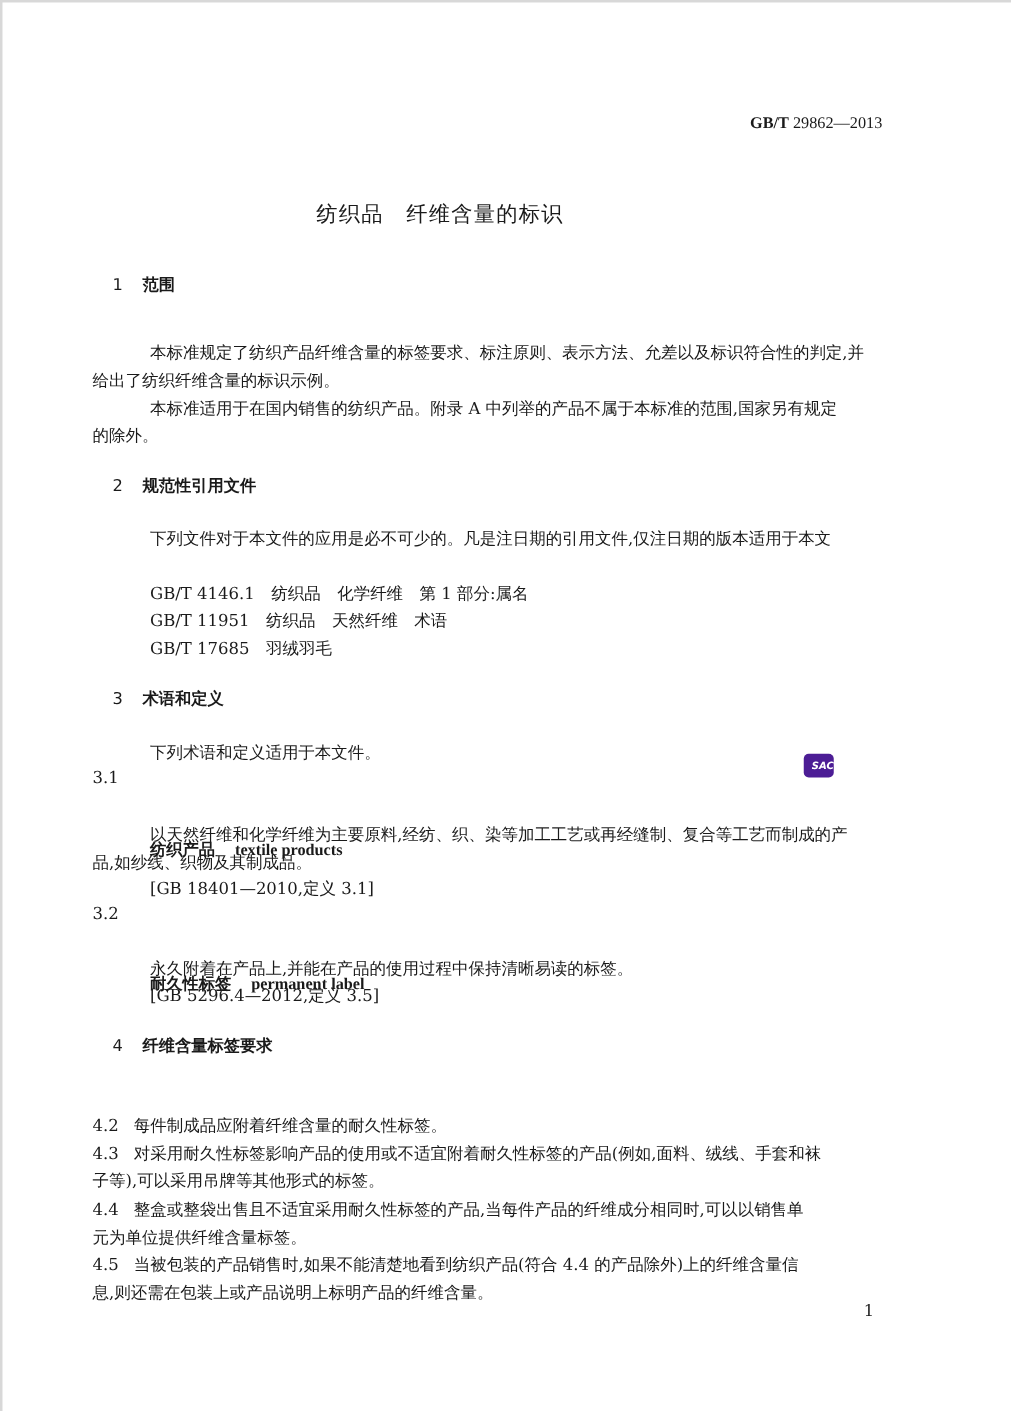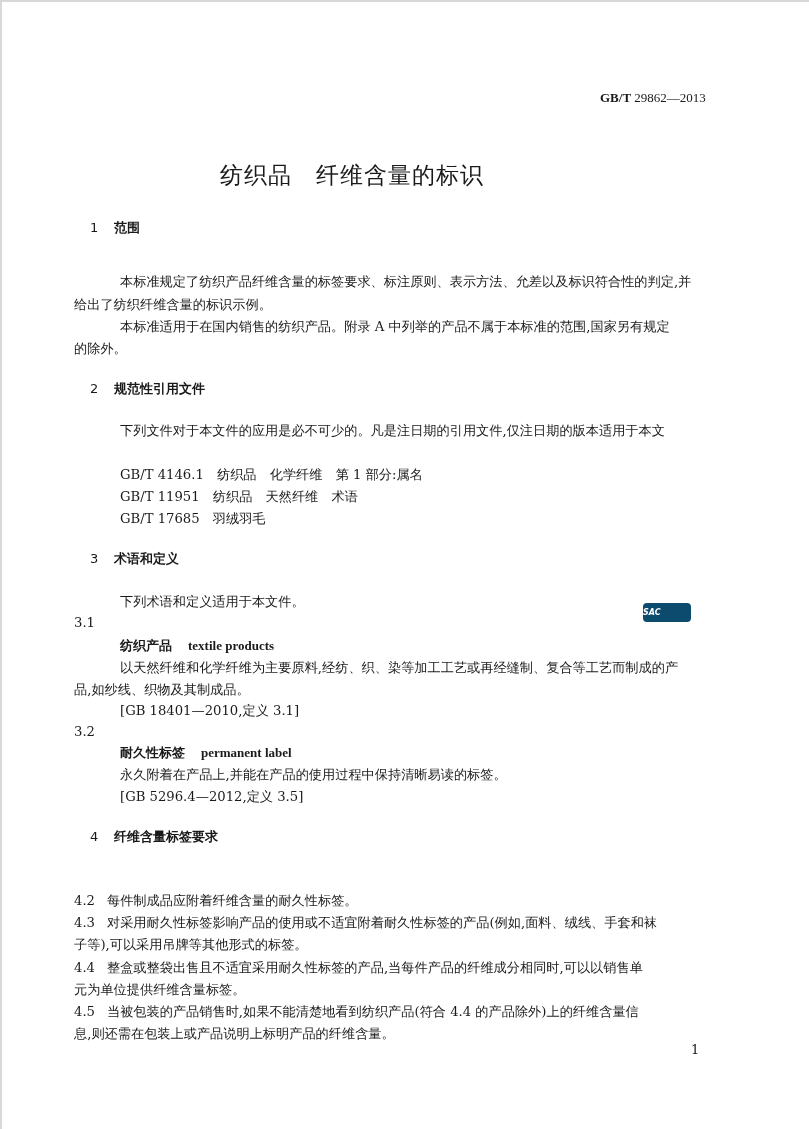--- a/index.html
+++ b/index.html
@@ -8,32 +8,32 @@
     font-family:"DejaVu Serif", "Liberation Serif", serif; color:#1a1a1a;
   }
   .page {
     position:absolute; left:2px; top:2px; width:804px; height:1127px;
     background:#ffffff;
     padding-left:30px;
   }
   .abs { position:absolute; white-space:nowrap; }
   .hdr { left:598px; top:88px; font-size:13px; font-family:"Liberation Serif", serif; }
   .hdr b { font-weight:bold; }
-  .title { left:0; width:700px; top:158px; text-align:center; font-size:23px;
+  .title { left:0; width:700px; top:158px; text-align:center; font-size:17px;
     font-family:"DejaVu Sans", sans-serif; letter-spacing:1px; }
   .sec { left:88px; font-size:13px; font-family:"DejaVu Sans", sans-serif; font-weight:bold; }
   .sec .num { font-weight:normal; display:inline-block; width:24px; }
   .line { font-size:13.2px; left:72px; }
   .ind { left:118px; }
-  .term { left:118px; font-size:13px; font-family:"DejaVu Sans", sans-serif; font-weight:bold; }
+  .term { left:118px; font-size:13px; font-family:"DejaVu Sans", sans-serif; font-weight:bold;margin-top:34px; }
   .term .en { font-family:"Liberation Serif", serif; margin-left:16px; }
   .clause .cn { margin-left:12px; }
-  .wm { left:641px; top:601px; width:48px; height:19px; background:#0c4a6e; border-radius:4px;
+  .wm { left:641px; top:601px; width:24px; height:19px; background:#4c1d95; border-radius:4px;
     color:#ffffff; font-size:8px; font-family:"DejaVu Sans", sans-serif; font-weight:bold; font-style:italic;
-    text-align:left; line-height:19px; }
+    text-align:right; line-height:19px; }
   .pnum { left:689px; top:1040px; font-size:13px; }
 </style>
 </head>
 <body>
 
 <div class="page">
   <div class="abs hdr"><b>GB/T</b>&nbsp;<span>29862—2013</span></div>
   <div class="abs title">纺织品　纤维含量的标识</div>
 
   <div class="abs sec" style="top:217px"><span class="num">1</span><span>范围</span></div>

